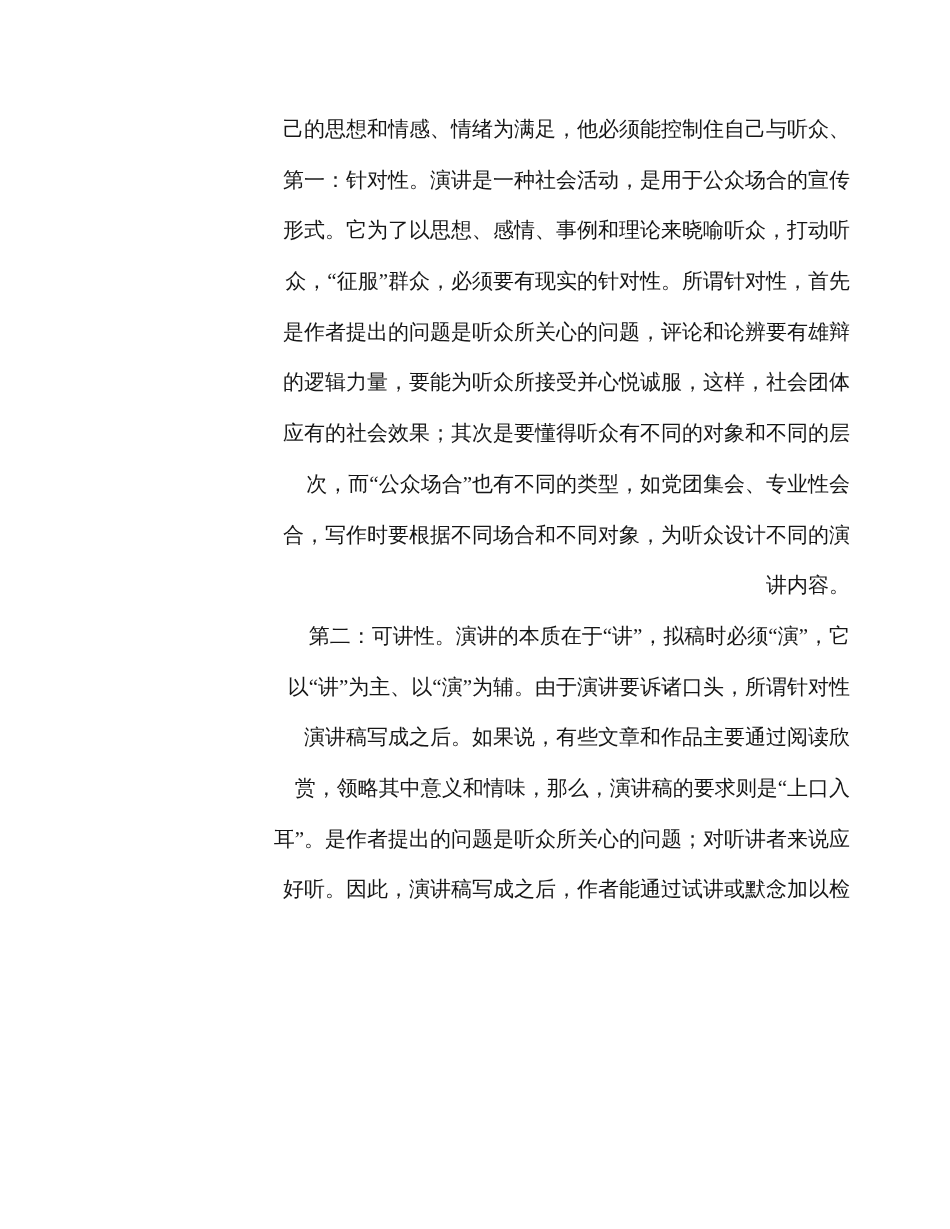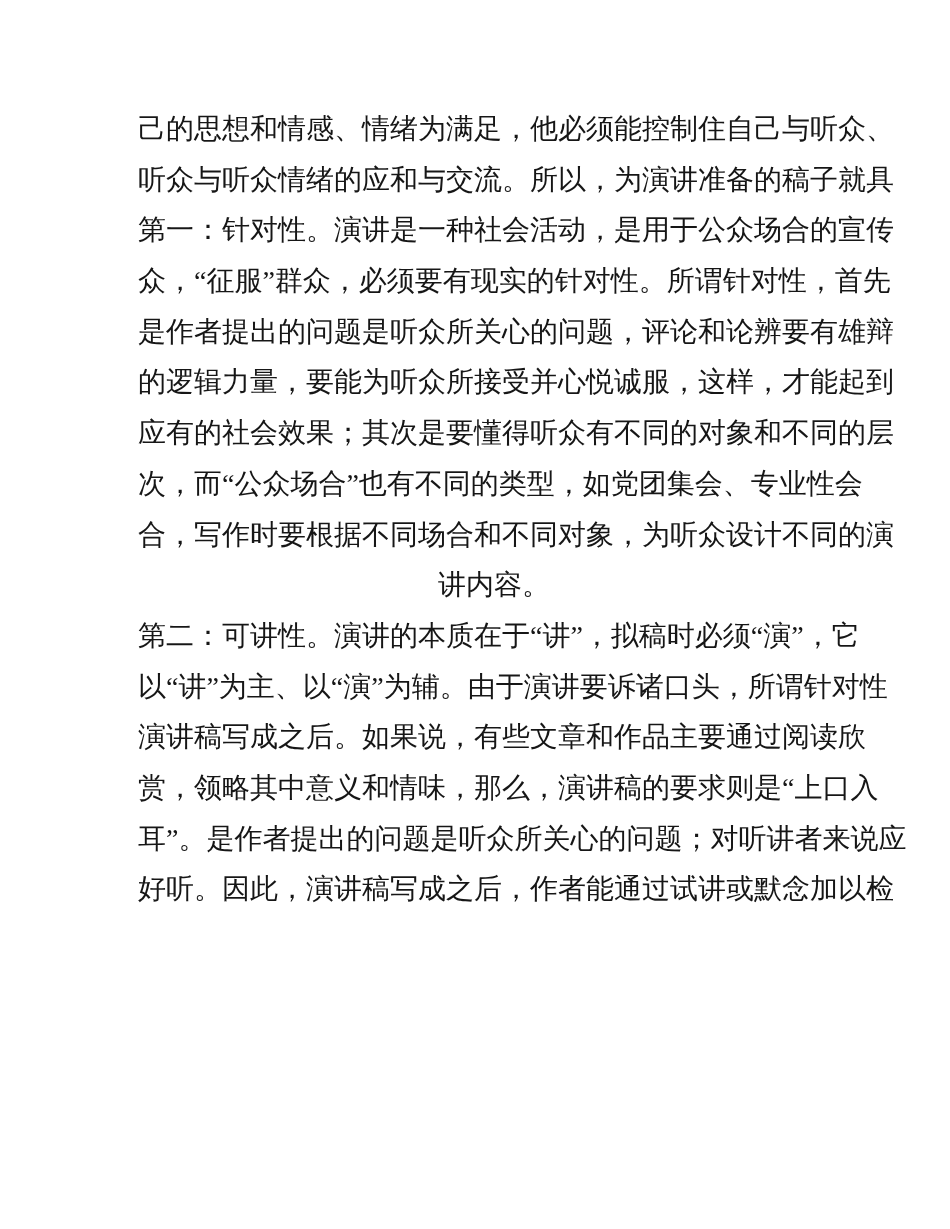--- a/index.html
+++ b/index.html
@@ -15,40 +15,40 @@
     overflow: hidden;
     font-family: "Liberation Serif", "DejaVu Serif", serif;
   }
   .text-block {
     position: absolute;
     left: 138px;
     top: 104px;
     width: 712px;
   }
   .ln {
-    font-size: 28px;
+    font-size: 21px;
     line-height: 50.7px;
     height: 50.7px;
     color: #161616;
     letter-spacing: 0;
     white-space: nowrap;
-    text-align: center;
+    text-align: right;
   }
 </style>
 </head>
 <body>
 
 <div class="page">
   <div class="text-block">
     <div class="ln">己的思想和情感、情绪为满足，他必须能控制住自己与听众、</div>
-    <div class="ln">听众与听众情绪的应和与交流。所以，为演讲准备的稿子就具</div>
     <div class="ln">第一：针对性。演讲是一种社会活动，是用于公众场合的宣传</div>
+    <div class="ln">形式。它为了以思想、感情、事例和理论来晓喻听众，打动听</div>
     <div class="ln">众，“征服”群众，必须要有现实的针对性。所谓针对性，首先</div>
     <div class="ln">是作者提出的问题是听众所关心的问题，评论和论辨要有雄辩</div>
-    <div class="ln">的逻辑力量，要能为听众所接受并心悦诚服，这样，才能起到</div>
+    <div class="ln">的逻辑力量，要能为听众所接受并心悦诚服，这样，社会团体</div>
     <div class="ln">应有的社会效果；其次是要懂得听众有不同的对象和不同的层</div>
     <div class="ln">次，而“公众场合”也有不同的类型，如党团集会、专业性会</div>
     <div class="ln">合，写作时要根据不同场合和不同对象，为听众设计不同的演</div>
     <div class="ln">讲内容。</div>
     <div class="ln">第二：可讲性。演讲的本质在于“讲”，拟稿时必须“演”，它</div>
     <div class="ln">以“讲”为主、以“演”为辅。由于演讲要诉诸口头，所谓针对性</div>
     <div class="ln">演讲稿写成之后。如果说，有些文章和作品主要通过阅读欣</div>
     <div class="ln">赏，领略其中意义和情味，那么，演讲稿的要求则是“上口入</div>
     <div class="ln">耳”。是作者提出的问题是听众所关心的问题；对听讲者来说应</div>
     <div class="ln">好听。因此，演讲稿写成之后，作者能通过试讲或默念加以检</div>

